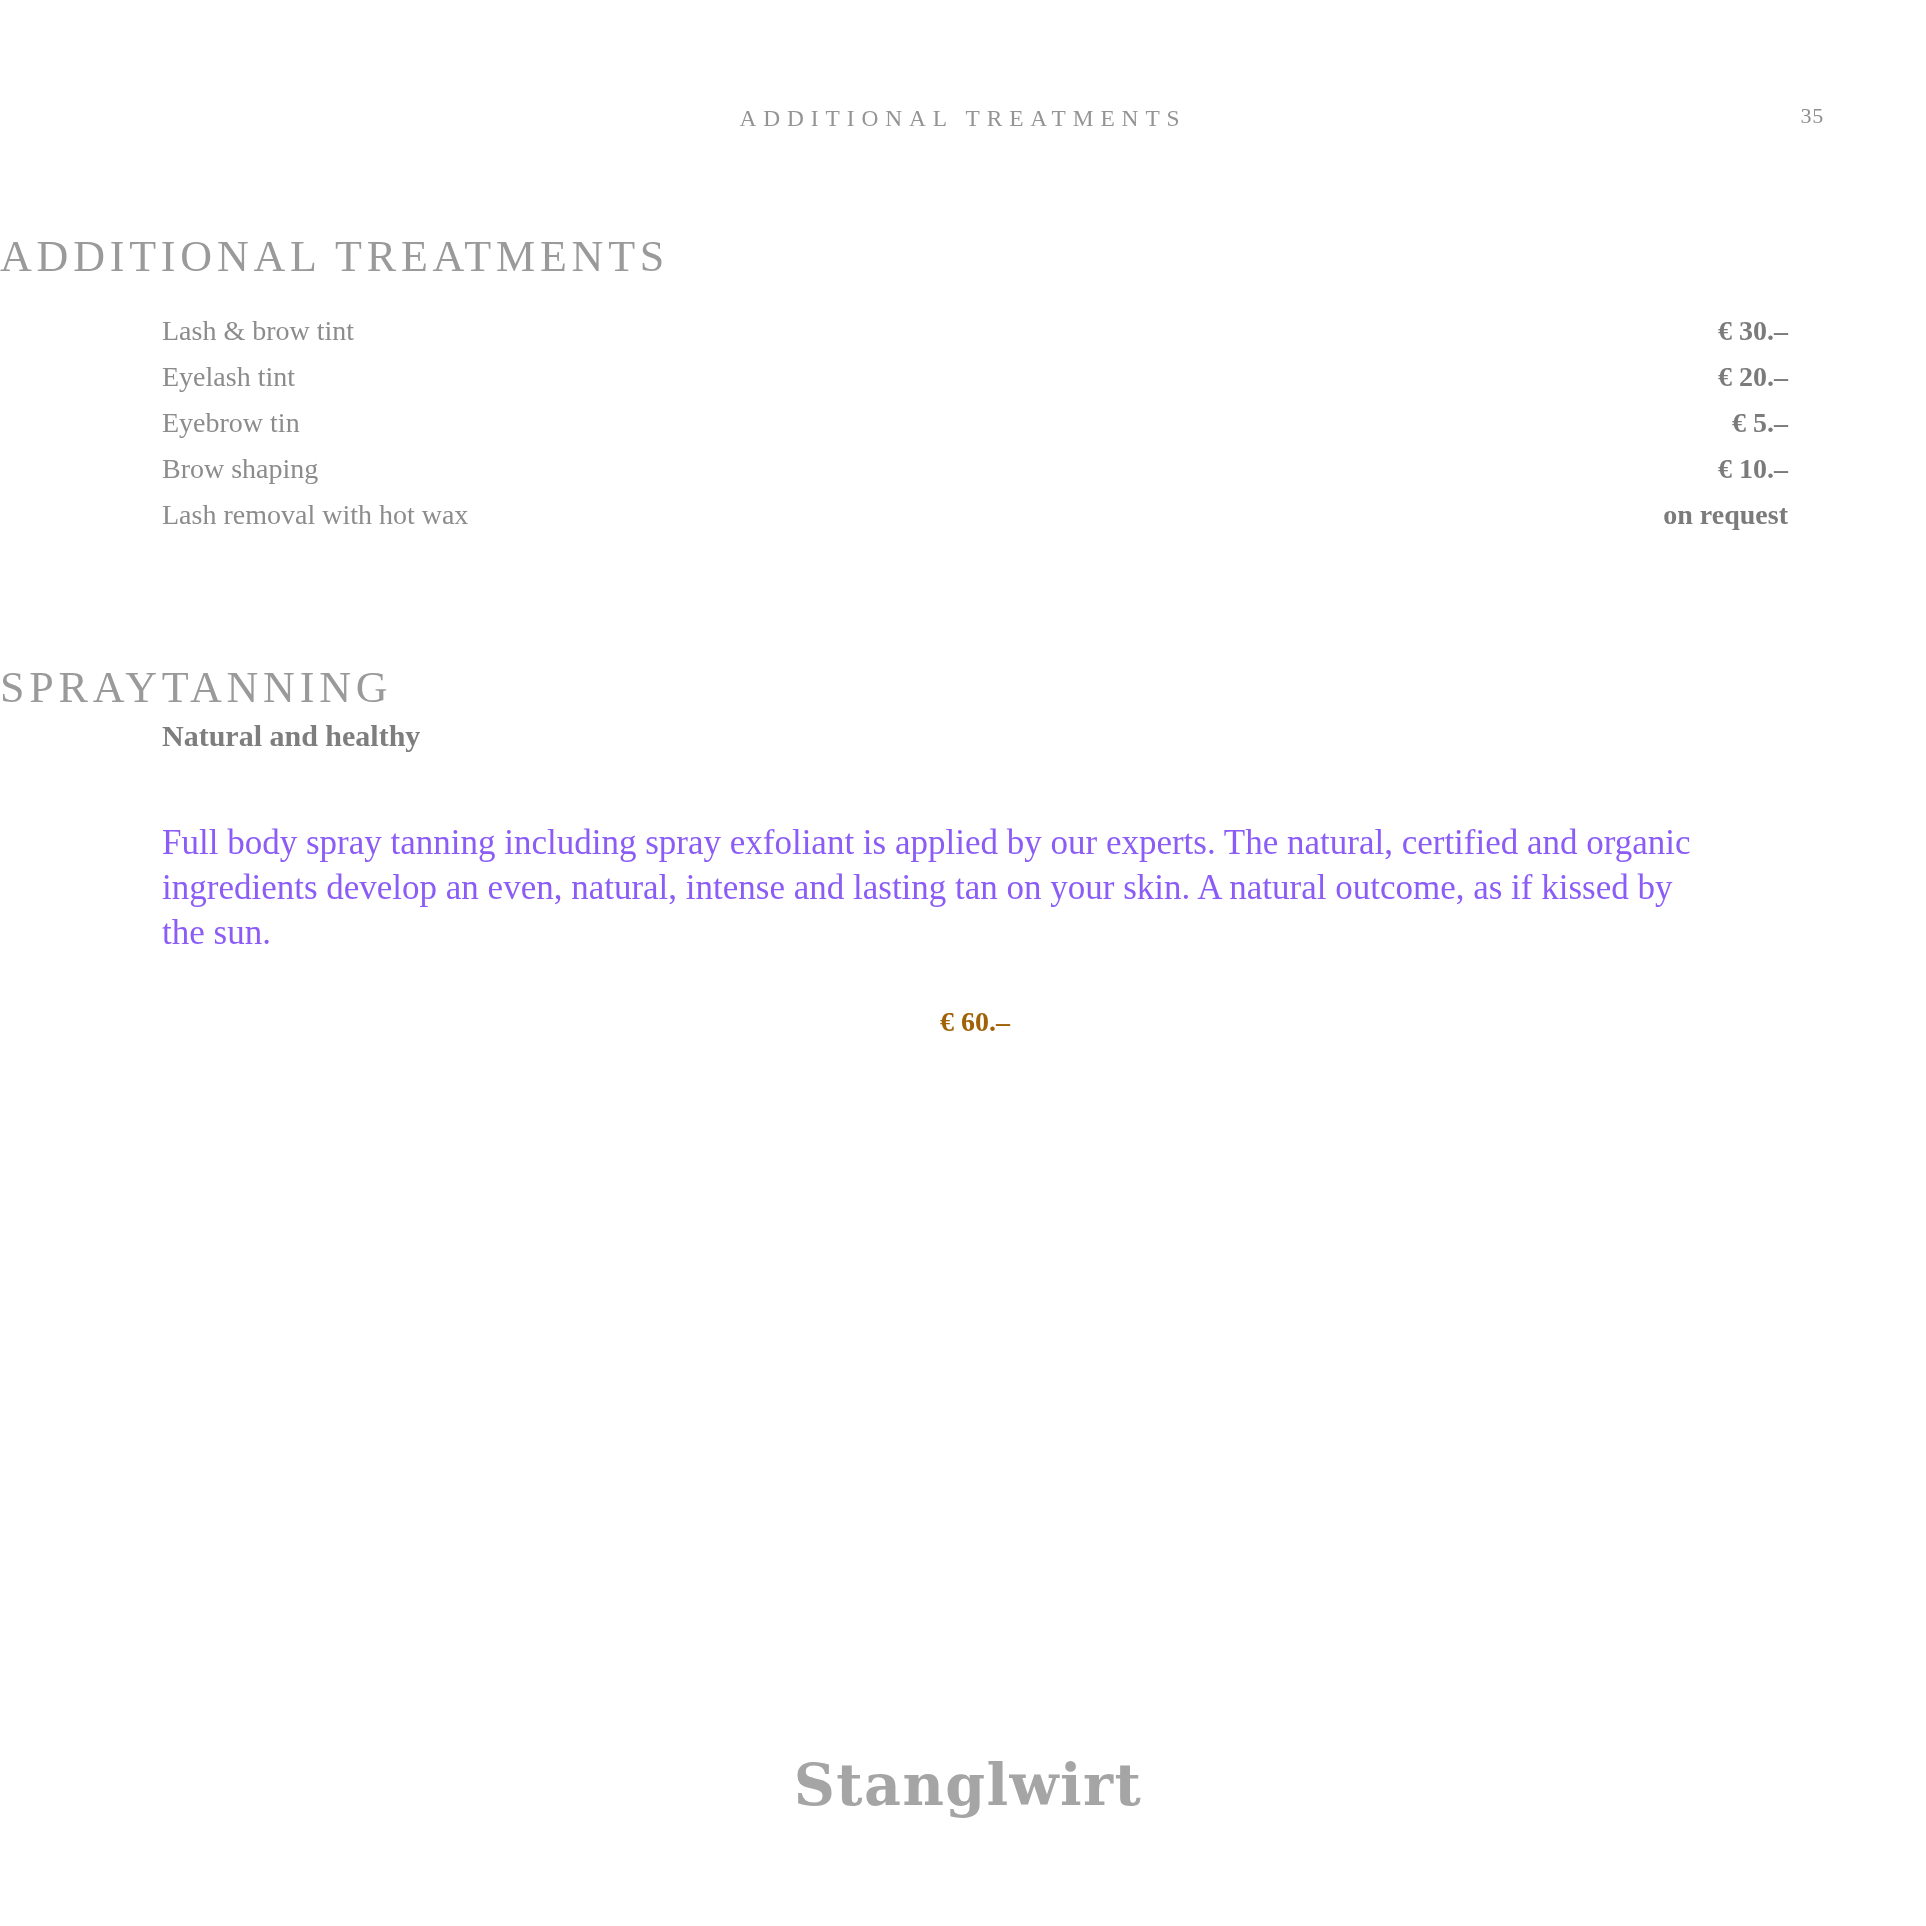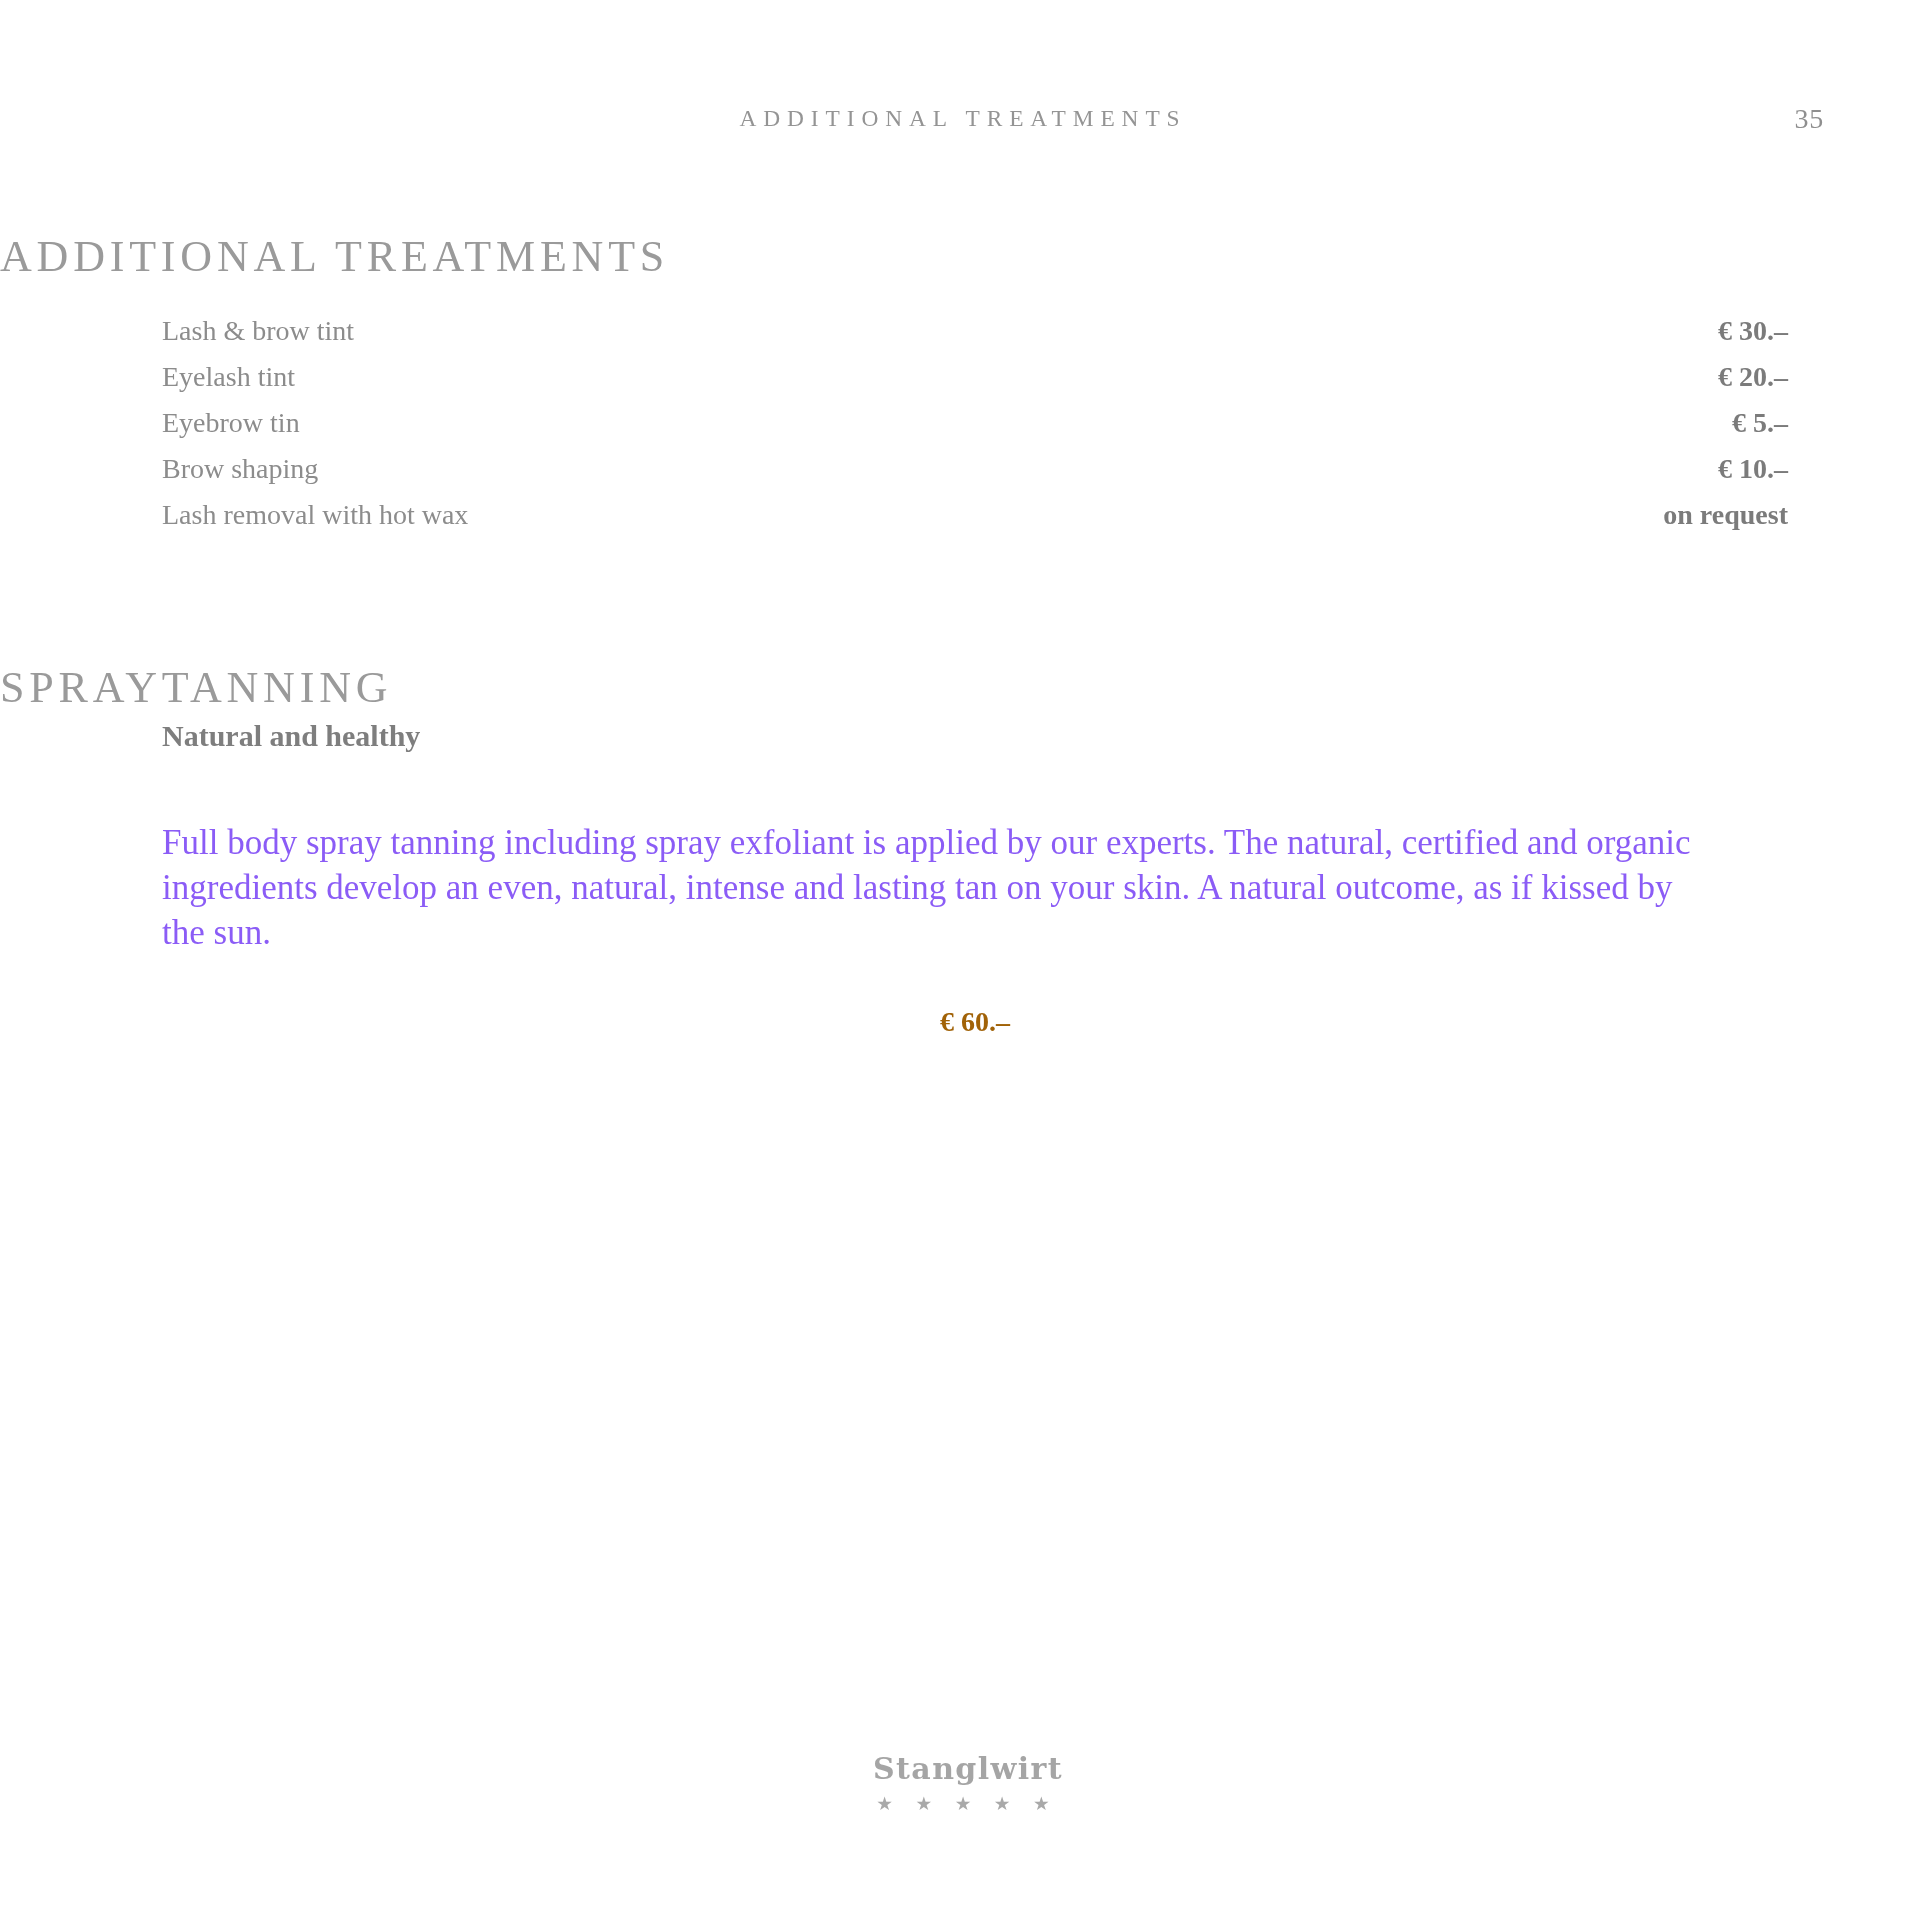--- a/index.html
+++ b/index.html
@@ -25,21 +25,21 @@
     width: 100%;
     text-align: center;
     font-size: 23.4px;
     letter-spacing: 6.9px;
     color: #949494;
   }
   .page-number {
     position: absolute;
     top: 103px;
     right: 102px;
-    font-size: 28px;
+    font-size: 22px;
     color: #8f8f8f;
     letter-spacing: 0.7px;
     text-align: center;
   }
 
   
   .content {
     position: absolute;
     left: 162px;
     right: 138px;
@@ -121,21 +121,21 @@
   .footer-logo {
     position: absolute;
     top: 1751px;
     left: 0;
     width: 100%;
     text-align: center;
   }
   .logo-wordmark {
     font-family: "DejaVu Serif", serif;
     font-weight: bold;
-    font-size: 30px;
+    font-size: 57px;
     color: #a5a5a5;
     letter-spacing: 1.4px;
     margin-left: 10px;
   }
   .logo-stars {
     margin-top: 6.9px;
     font-family: "DejaVu Sans", sans-serif;
     font-size: 18.6px;
     letter-spacing: 8.3px;
     color: #a9a9a9;

